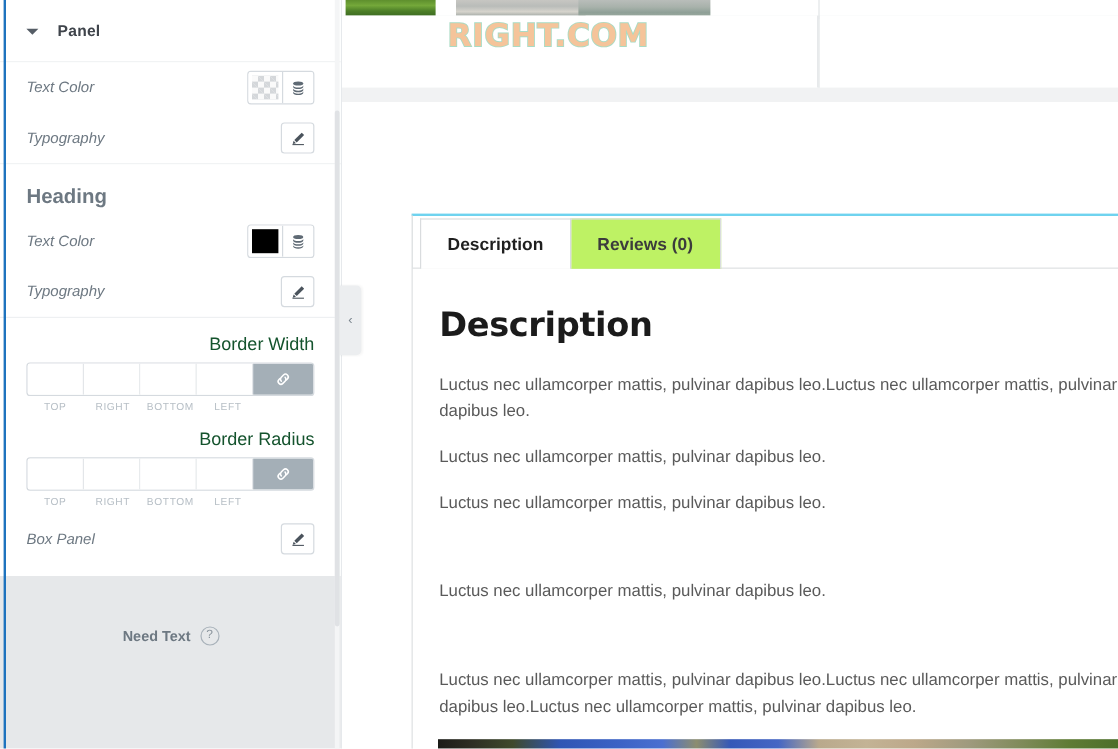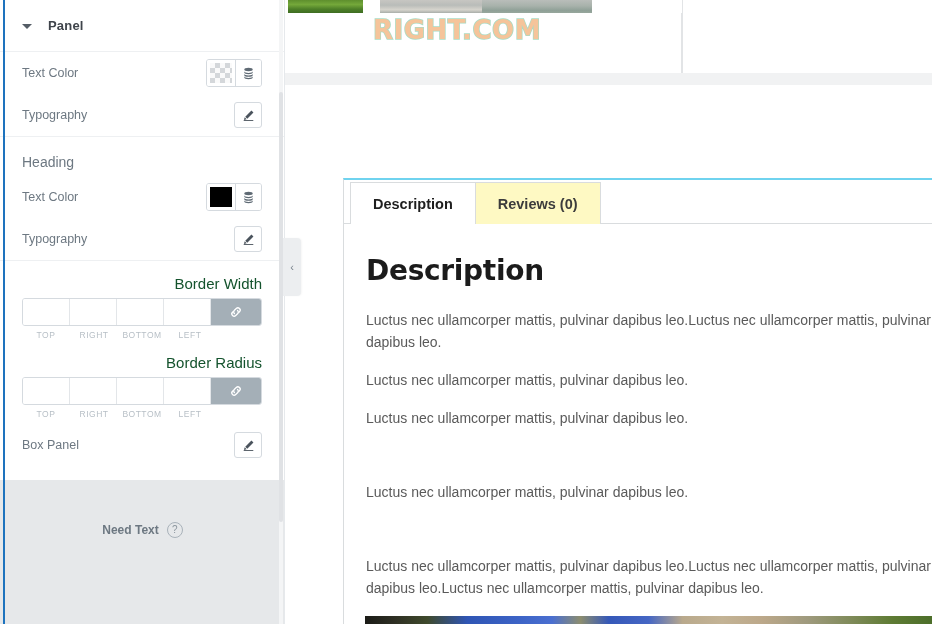--- a/index.html
+++ b/index.html
@@ -53,24 +53,25 @@
   .panel-header .title {
     font-size: 13px; font-weight: bold; color: #3f444b; letter-spacing: .2px;
   }
 
   .section { background: #fff; padding: 0 22px; }
   .divider { height: 1px; background: #eef0f2; margin: 0; }
 
   .row {
     display: flex; align-items: center; justify-content: space-between;
     min-height: 42px;
+    font-style: italic;
   }
   .row .label { font-size: 12.5px; color: #6d7882; }
   .sec-title {
-    font-size: 14px; font-weight: normal; color: #6d7882;
+    font-size: 17px; font-weight: bold; color: #6d7882;
     padding-top: 17px; padding-bottom: 6px;
   }
 
   
   .color-control { display: flex; border: 1px solid #d5dadf; border-radius: 3px; overflow: hidden; }
   .swatch-box { width: 28px; height: 26px; display: flex; align-items: center; justify-content: center; background: #fff; }
   .swatch { width: 22px; height: 20px; }
   .swatch.transparent {
     background-image:
       linear-gradient(45deg, #d4d7da 25%, transparent 25%, transparent 75%, #d4d7da 75%),
@@ -190,21 +191,21 @@
     width: 589px;
     border-top: 2px solid #6fd3ef;
     border-left: 1px solid #d9dcde;
   }
   #tabs-row { display: flex; height: 44px; align-items: flex-end; padding-left: 6px; }
   .tab {
     height: 42px; padding: 0 22px;
     display: flex; align-items: center;
     font-size: 14.5px; font-weight: bold; color: #3c3c3c;
     border: 1px solid #d9dcde; border-bottom: 0;
-    background: #fef9c3;
+    background: #bef264;
     margin-right: -1px;
   }
   .tab.active {
     background: #ffffff; color: #1f1f1f;
     position: relative; z-index: 2;
   }
   .tab.active::after {
     content: ""; position: absolute; left: 0; right: 0; bottom: -1px; height: 1px; background: #fff;
   }
   #tabs-underline {

